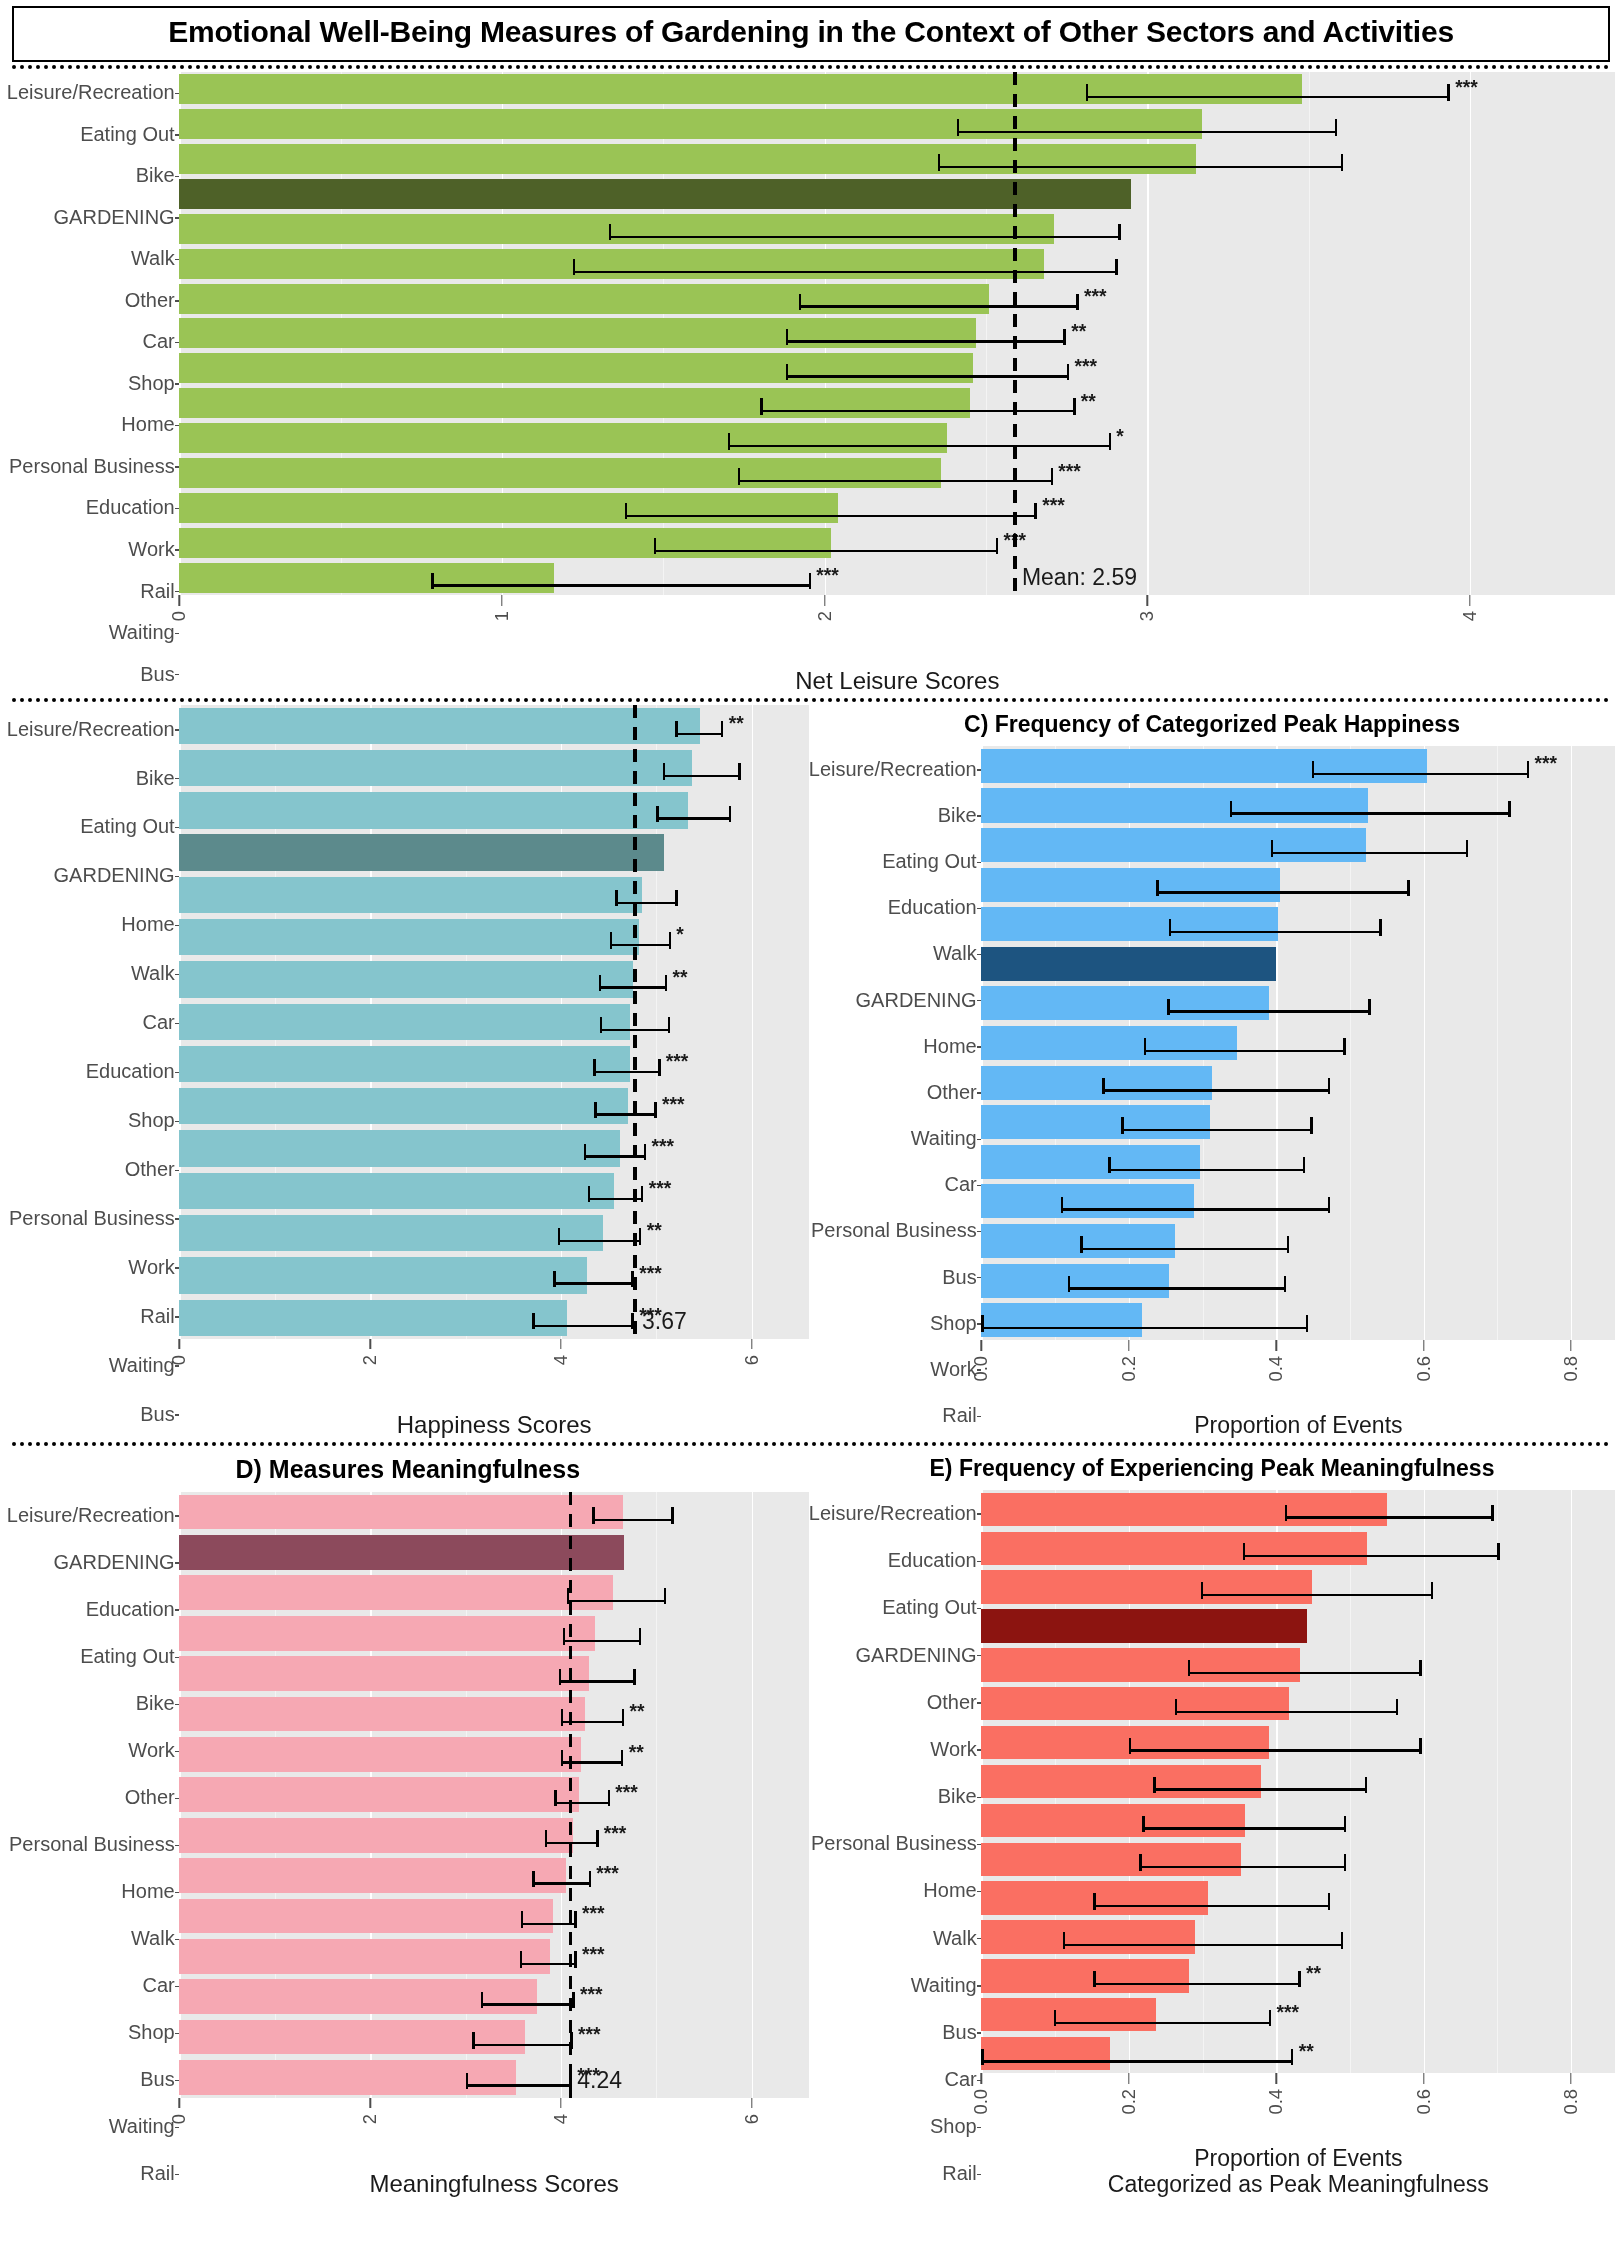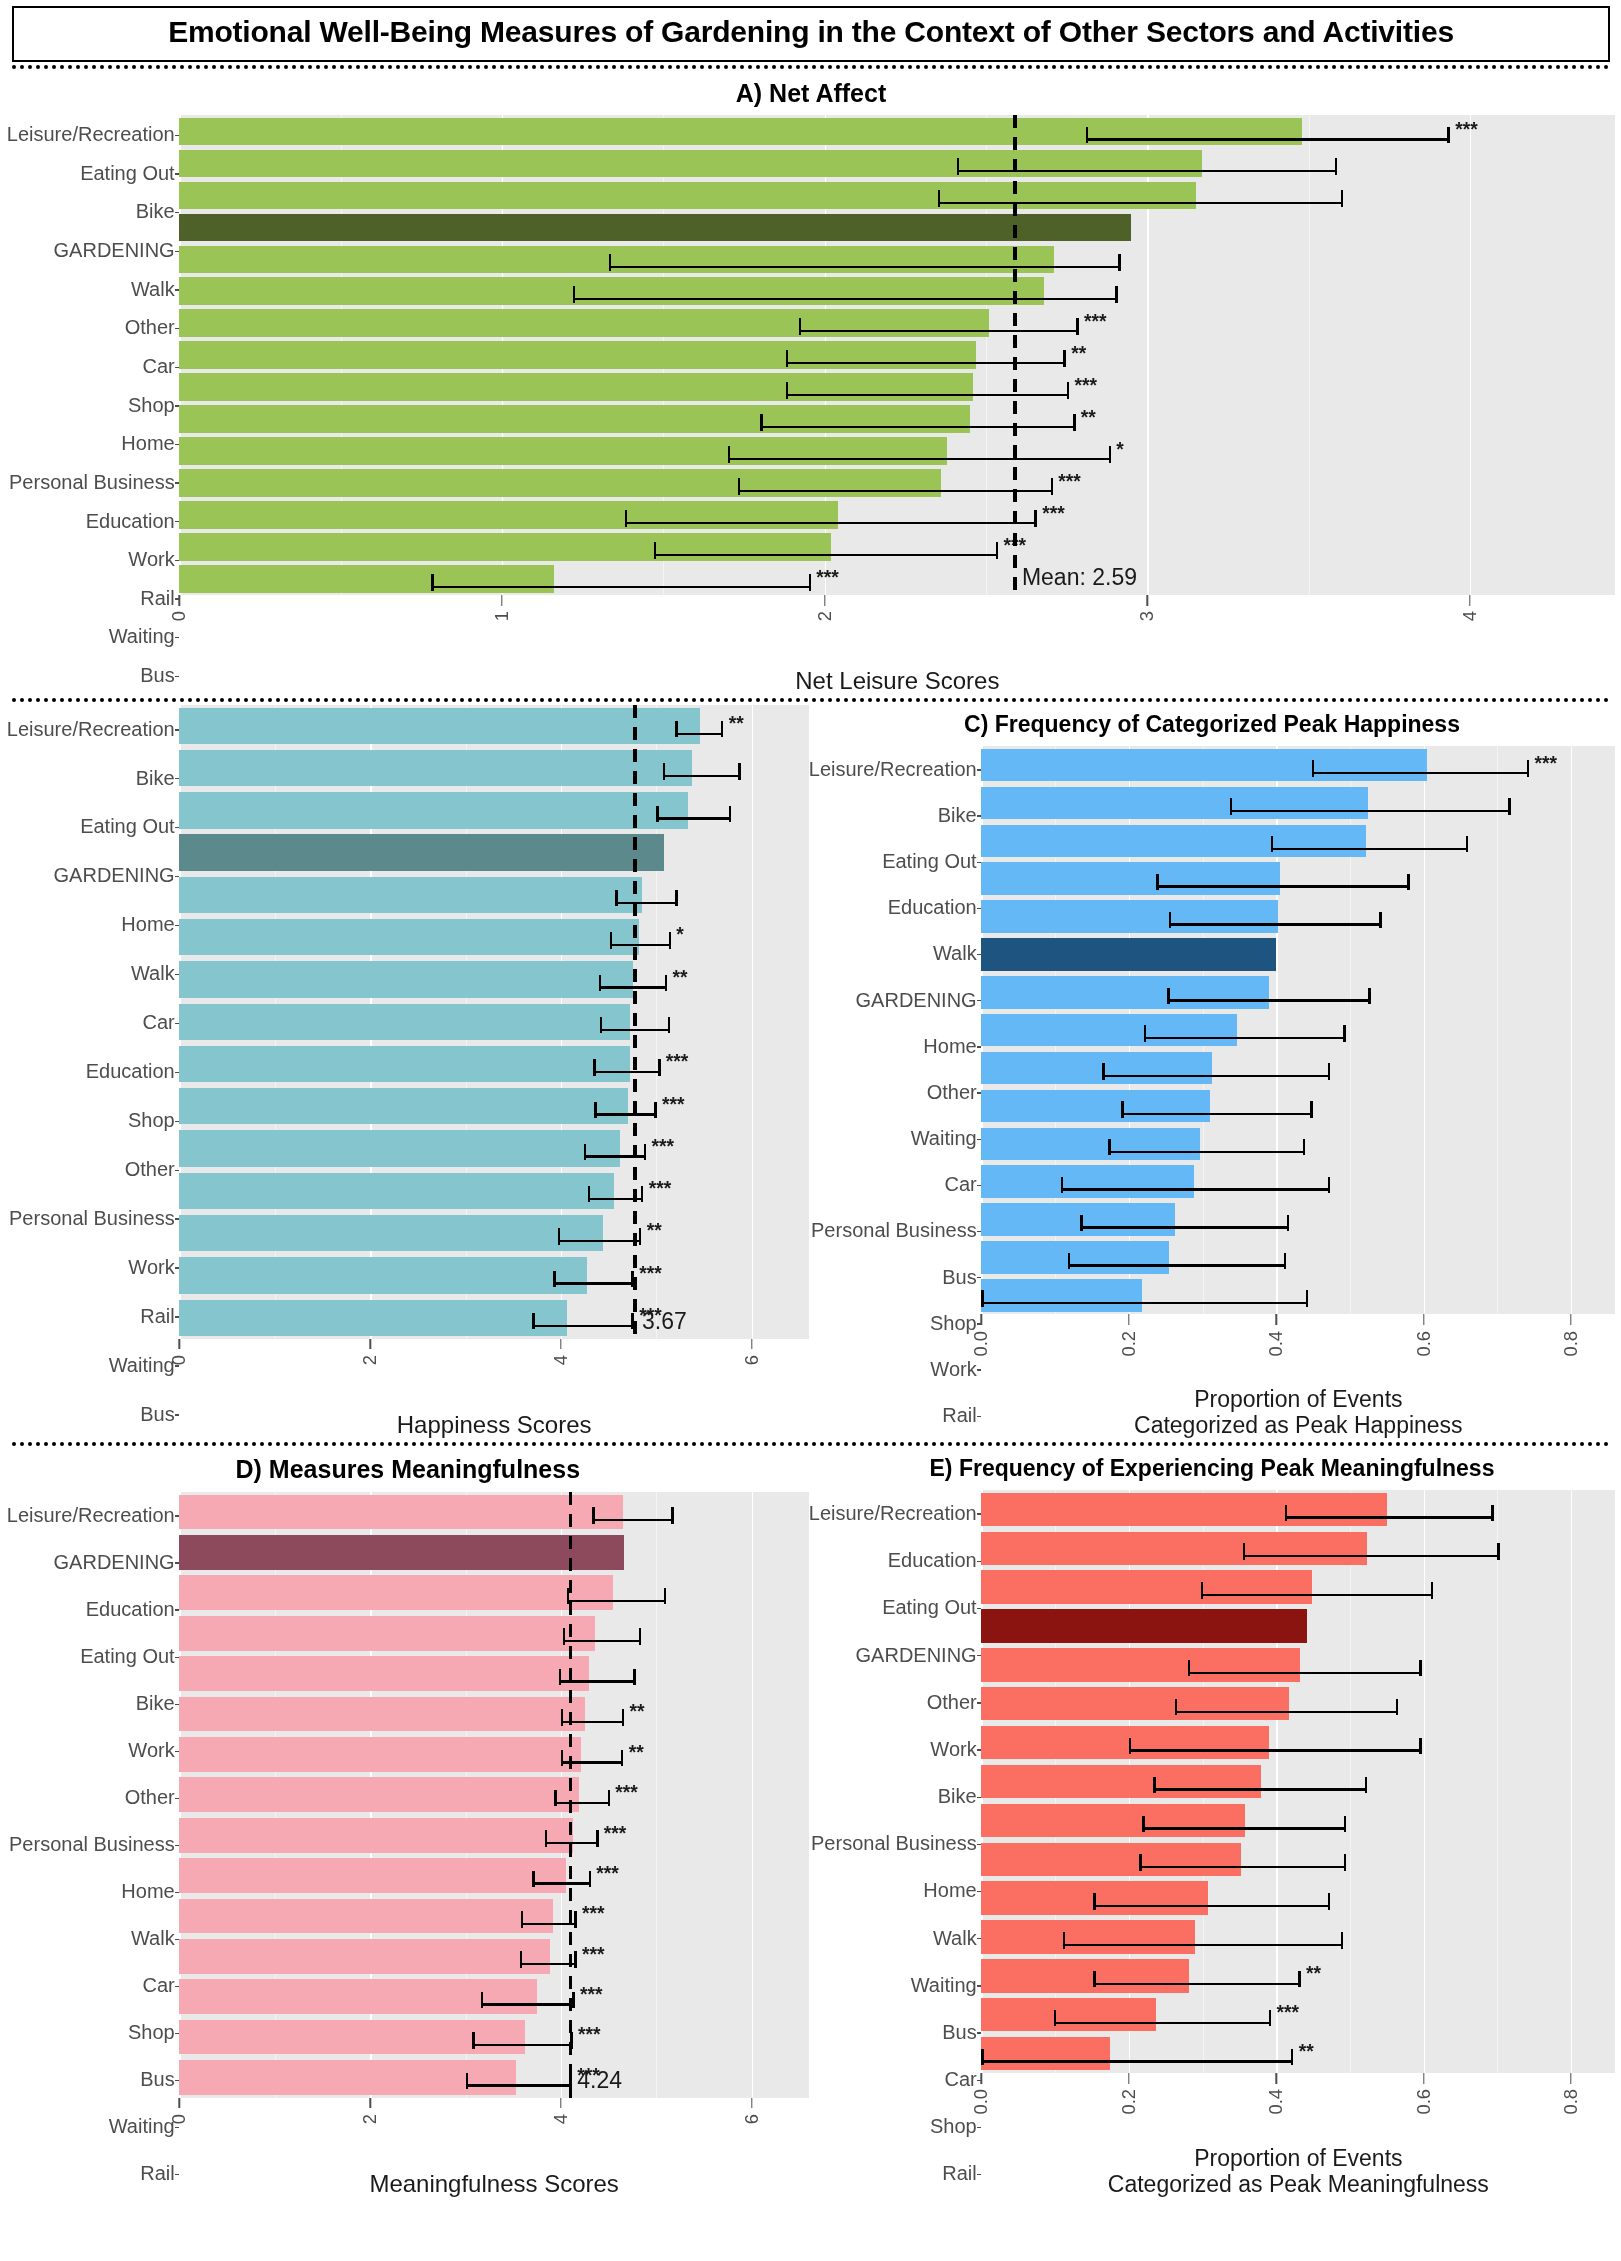--- a/index.html
+++ b/index.html
@@ -147,21 +147,20 @@
 <div class="figure">
 
   <div class="title-box">
     <div class="title-text">Emotional Well-Being Measures of Gardening in the Context of Other Sectors and Activities</div>
   </div>
 
   <div class="divider"></div>
 
   <div class="section-a">
     <div class="panel" style="flex:1 1 auto;">
-      <div class="panel-title">A) Net Affect</div>
       <div class="plot-wrap">
         <div class="ylabels" id="A-ylabels">
             <div class="ylab">Leisure/Recreation</div>
             <div class="ylab">Eating Out</div>
             <div class="ylab">Bike</div>
             <div class="ylab">GARDENING</div>
             <div class="ylab">Walk</div>
             <div class="ylab">Other</div>
             <div class="ylab">Car</div>
             <div class="ylab">Shop</div>
@@ -574,21 +573,20 @@
               <div class="xticklab" style="left: 23.2558%;">0.2</div>
               <div class="xtick" style="left: 46.5116%;"></div>
               <div class="xticklab" style="left: 46.5116%;">0.4</div>
               <div class="xtick" style="left: 69.7674%;"></div>
               <div class="xticklab" style="left: 69.7674%;">0.6</div>
               <div class="xtick" style="left: 93.0233%;"></div>
               <div class="xticklab" style="left: 93.0233%;">0.8</div>
             </div>
           <div class="xtitle two">
             <div>Proportion of Events</div>
-            <div>Categorized as Peak Happiness</div>
           </div>
         </div>
       </div>
     </div>
   </div>
 
   <div class="divider"></div>
 
   <div class="section-de">
     <div class="panel" style="flex:0 0 802px;">

